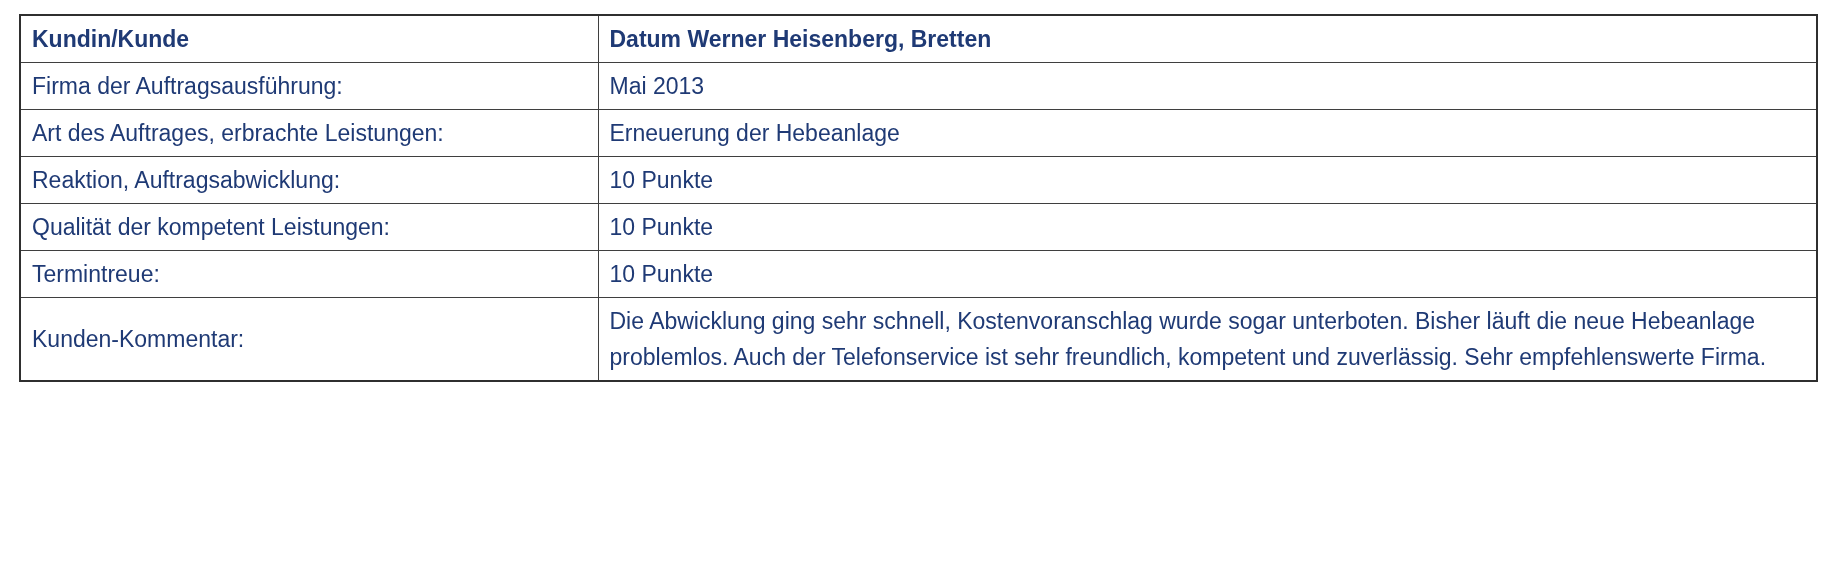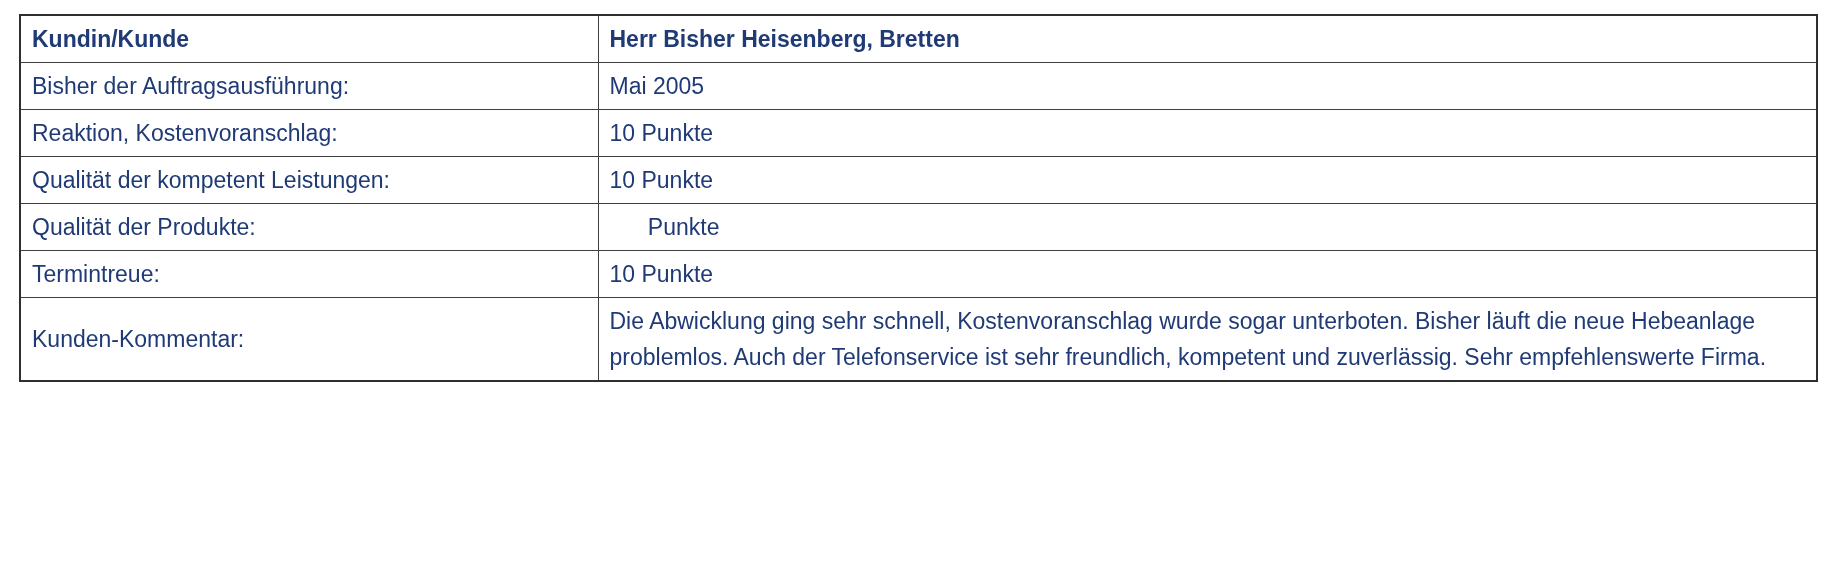--- a/index.html
+++ b/index.html
@@ -49,37 +49,37 @@
 
 <div class="page">
   <table class="review">
     <colgroup>
       <col class="c1">
       <col class="c2">
     </colgroup>
     <tbody>
       <tr>
         <th>Kundin/Kunde</th>
-        <th>Herr Bisher Heisenberg, Bretten</th>
+        <th>Datum Werner Heisenberg, Bretten</th>
       </tr>
       <tr>
-        <td>Bisher der Auftragsausführung:</td>
-        <td>Mai 2005</td>
+        <td>Firma der Auftragsausführung:</td>
+        <td>Mai 2013</td>
       </tr>
       <tr>
-        <td>Reaktion, Kostenvoranschlag:</td>
+        <td>Art des Auftrages, erbrachte Leistungen:</td>
+        <td>Erneuerung der Hebeanlage</td>
+      </tr>
+      <tr>
+        <td>Reaktion, Auftragsabwicklung:</td>
         <td>10 Punkte</td>
       </tr>
       <tr>
         <td>Qualität der kompetent Leistungen:</td>
         <td>10 Punkte</td>
-      </tr>
-      <tr>
-        <td>Qualität der Produkte:</td>
-        <td>      Punkte</td>
       </tr>
       <tr>
         <td>Termintreue:</td>
         <td>10 Punkte</td>
       </tr>
       <tr>
         <td>Kunden-Kommentar:</td>
         <td>Die Abwicklung ging sehr schnell, Kostenvoranschlag wurde sogar unterboten. Bisher läuft die neue Hebeanlage problemlos. Auch der Telefonservice ist sehr freundlich, kompetent und zuverlässig. Sehr empfehlenswerte Firma.</td>
       </tr>
     </tbody>

